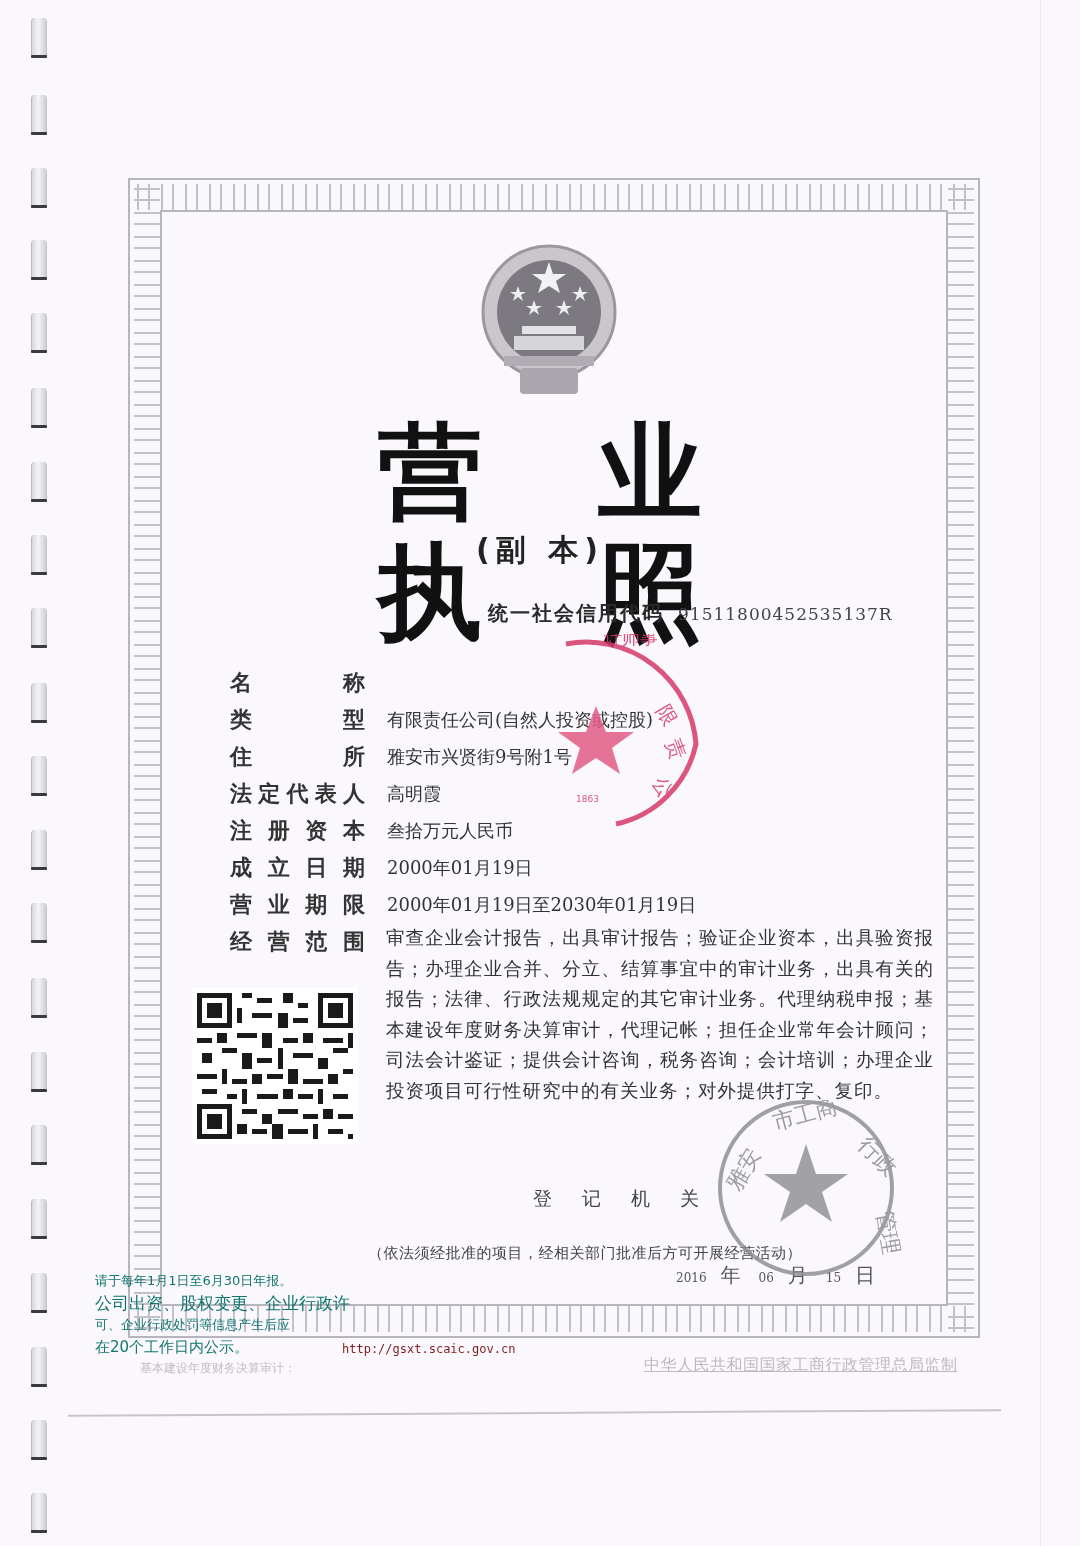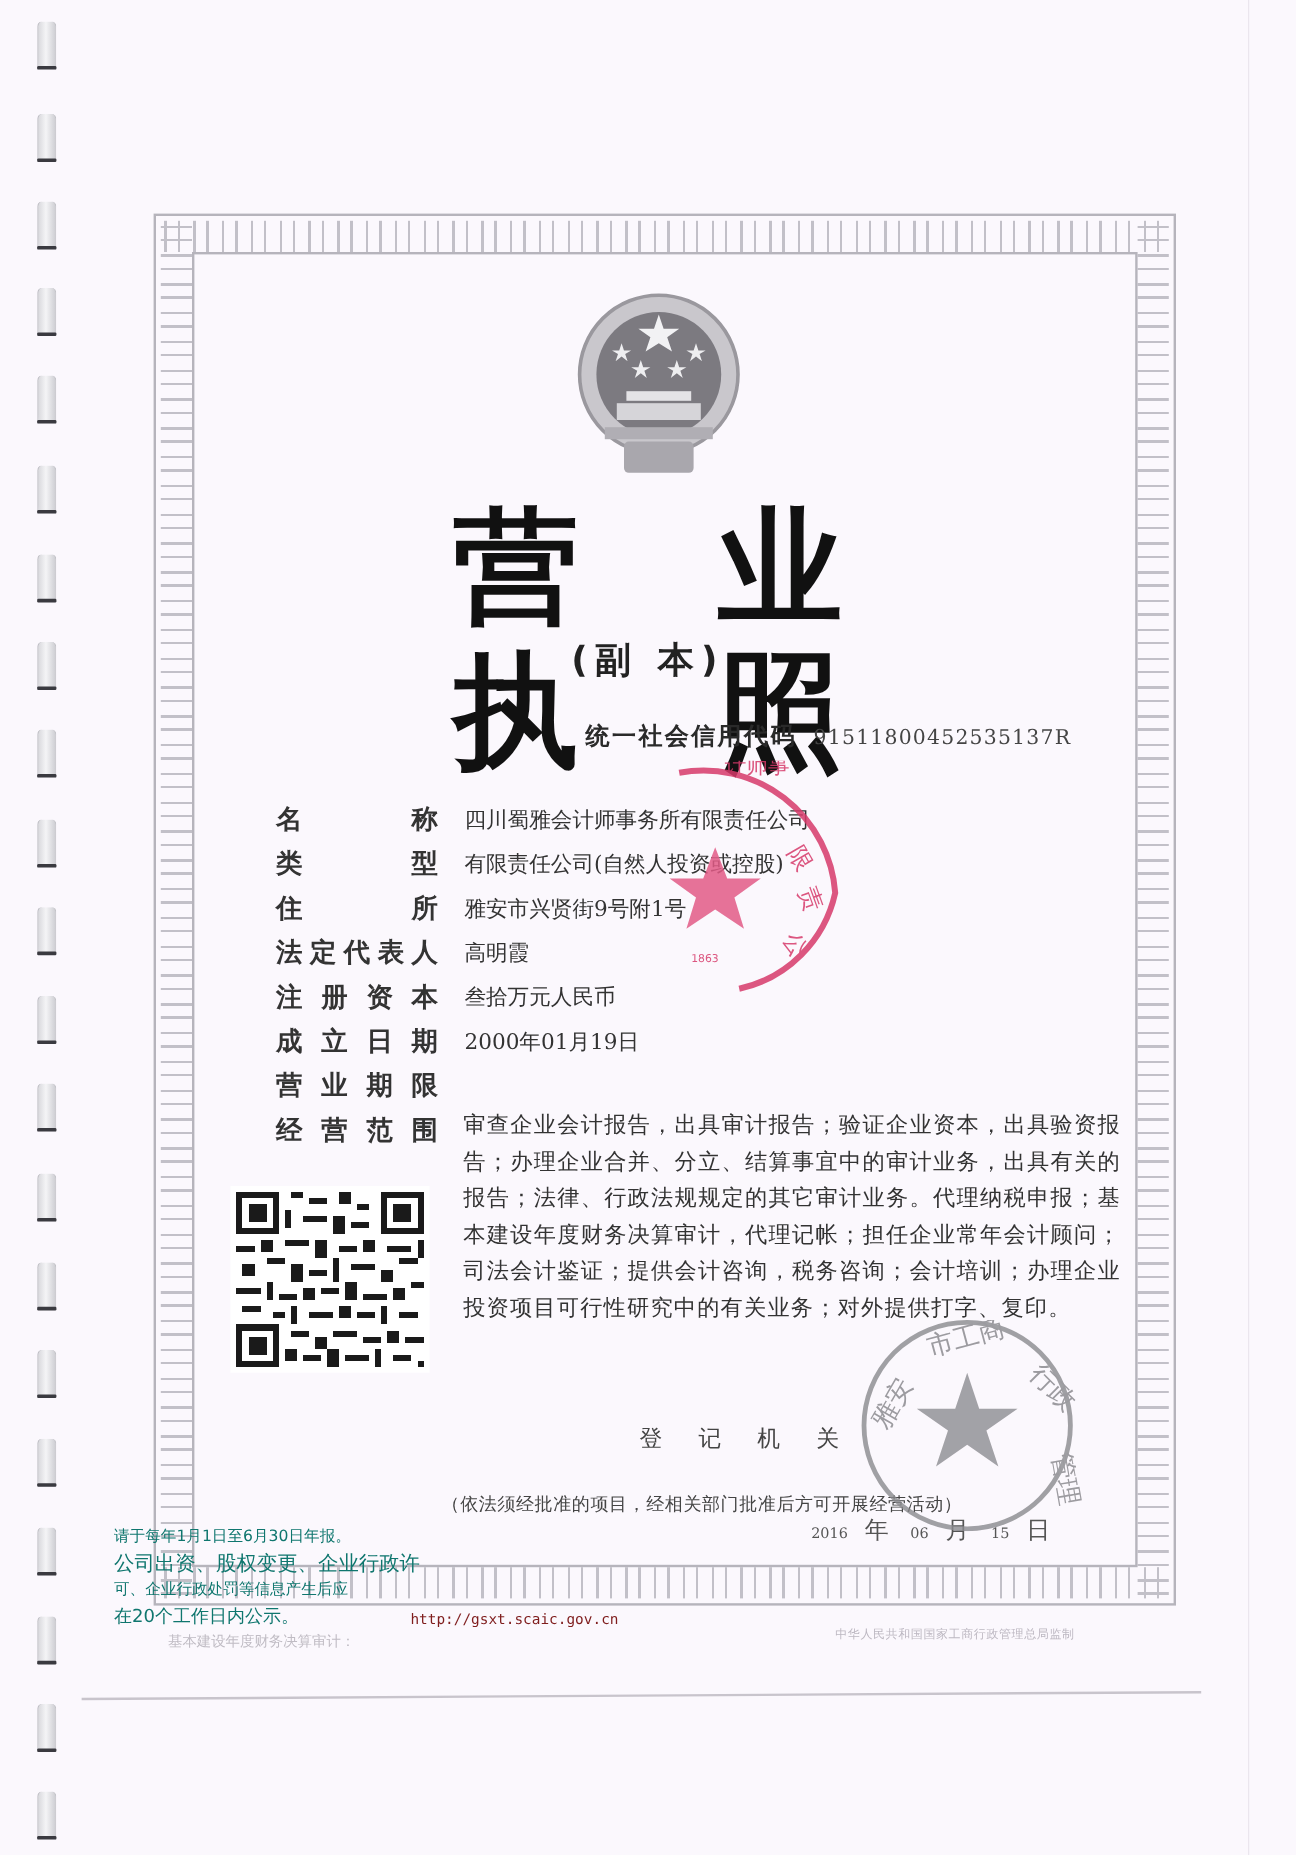--- a/index.html
+++ b/index.html
@@ -84,21 +84,21 @@
   .issue-date .u { font-size:20px; margin:0 18px 0 14px; }
 
   .notes { position:absolute; left:95px; top:1270px; color:#0f766e; }
   .notes div { line-height:22px; }
   .notes .n1 { font-size:13px; }
   .notes .n2 { font-size:17px; }
   .notes .n3 { font-size:13px; }
   .notes .n4 { font-size:15px; }
   .site-label { position:absolute; left:140px; top:1360px; font-size:12px; color:#c0bcc4; }
   .site-url { position:absolute; left:342px; top:1342px; font-family:"DejaVu Sans Mono", monospace; font-size:12px; color:#7f1d1d; }
-  .supervised { position:absolute; left:696px; top:1355px; font-family:"DejaVu Serif", serif; font-size:10px; color:#bdb8c2; letter-spacing:0.5px; }
+  .supervised { position:absolute; left:644px; top:1355px; font-family:"DejaVu Serif", serif; font-size:16px; color:#bdb8c2; letter-spacing:0.5px;text-decoration:underline; }
 
   .seal { position:absolute; }
   .seal-red { left:556px; top:634px; width:148px; height:196px; }
   .seal-gray { left:705px; top:1100px; width:202px; height:176px; }
 </style>
 </head>
 <body>
 
 <div class="binder">
   <div class="hole" style="top:18px"></div>
@@ -149,21 +149,20 @@
 <div class="credit">
   <span>统一社会信用代码</span><span class="code">91511800452535137R</span>
 </div>
 
 <div class="fields">
   <div class="row">
     <div class="lbl">
         <span>名</span>
         <span>称</span>
       </div>
-    <div class="val">四川蜀雅会计师事务所有限责任公司</div>
   </div>
   <div class="row">
     <div class="lbl">
         <span>类</span>
         <span>型</span>
       </div>
     <div class="val">有限责任公司(自然人投资或控股)</div>
   </div>
   <div class="row">
     <div class="lbl">
@@ -200,20 +199,21 @@
       </div>
     <div class="val">2000年01月19日</div>
   </div>
   <div class="row">
     <div class="lbl">
         <span>营</span>
         <span>业</span>
         <span>期</span>
         <span>限</span>
       </div>
+    <div class="val">2000年01月19日至2030年01月19日</div>
   </div>
   <div class="row">
     <div class="lbl">
         <span>经</span>
         <span>营</span>
         <span>范</span>
         <span>围</span>
       </div>
   </div>
 </div>

